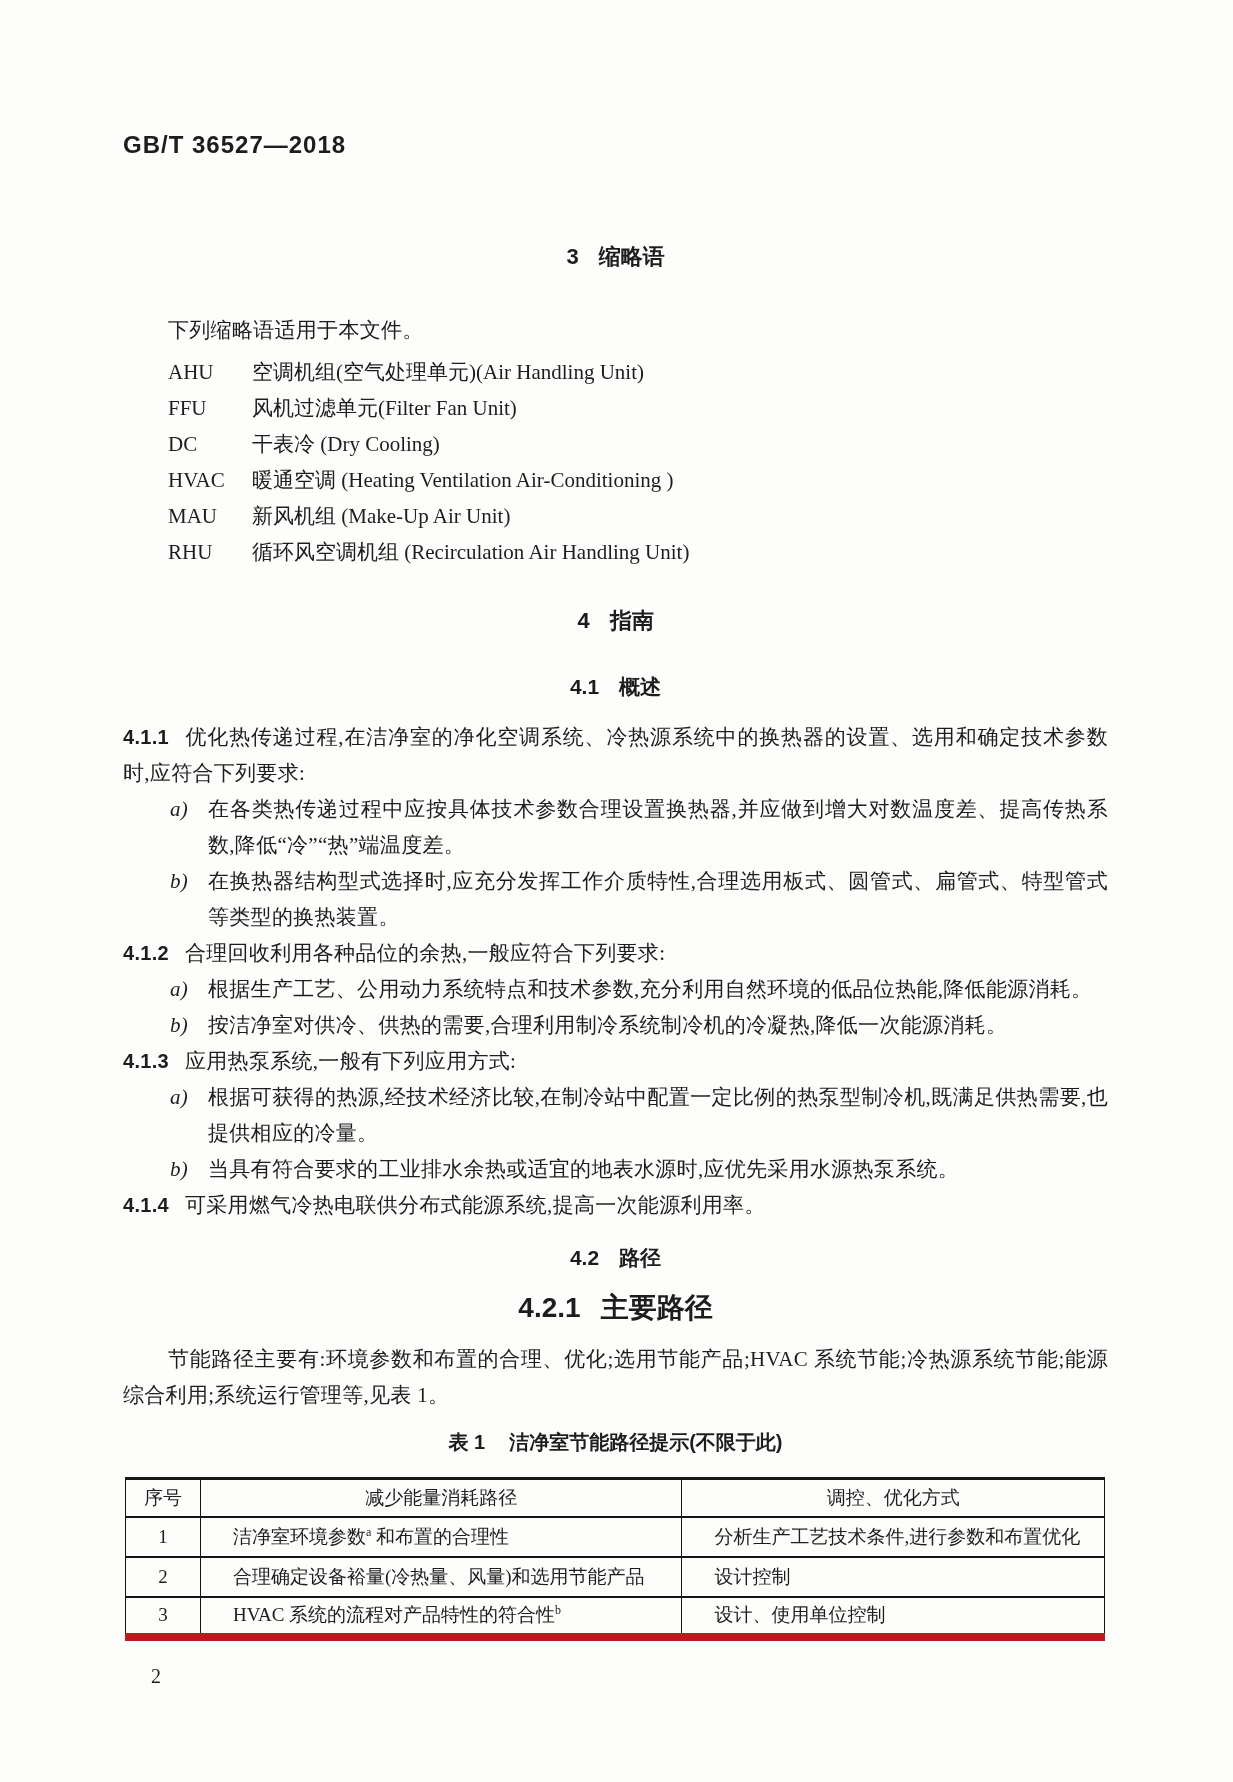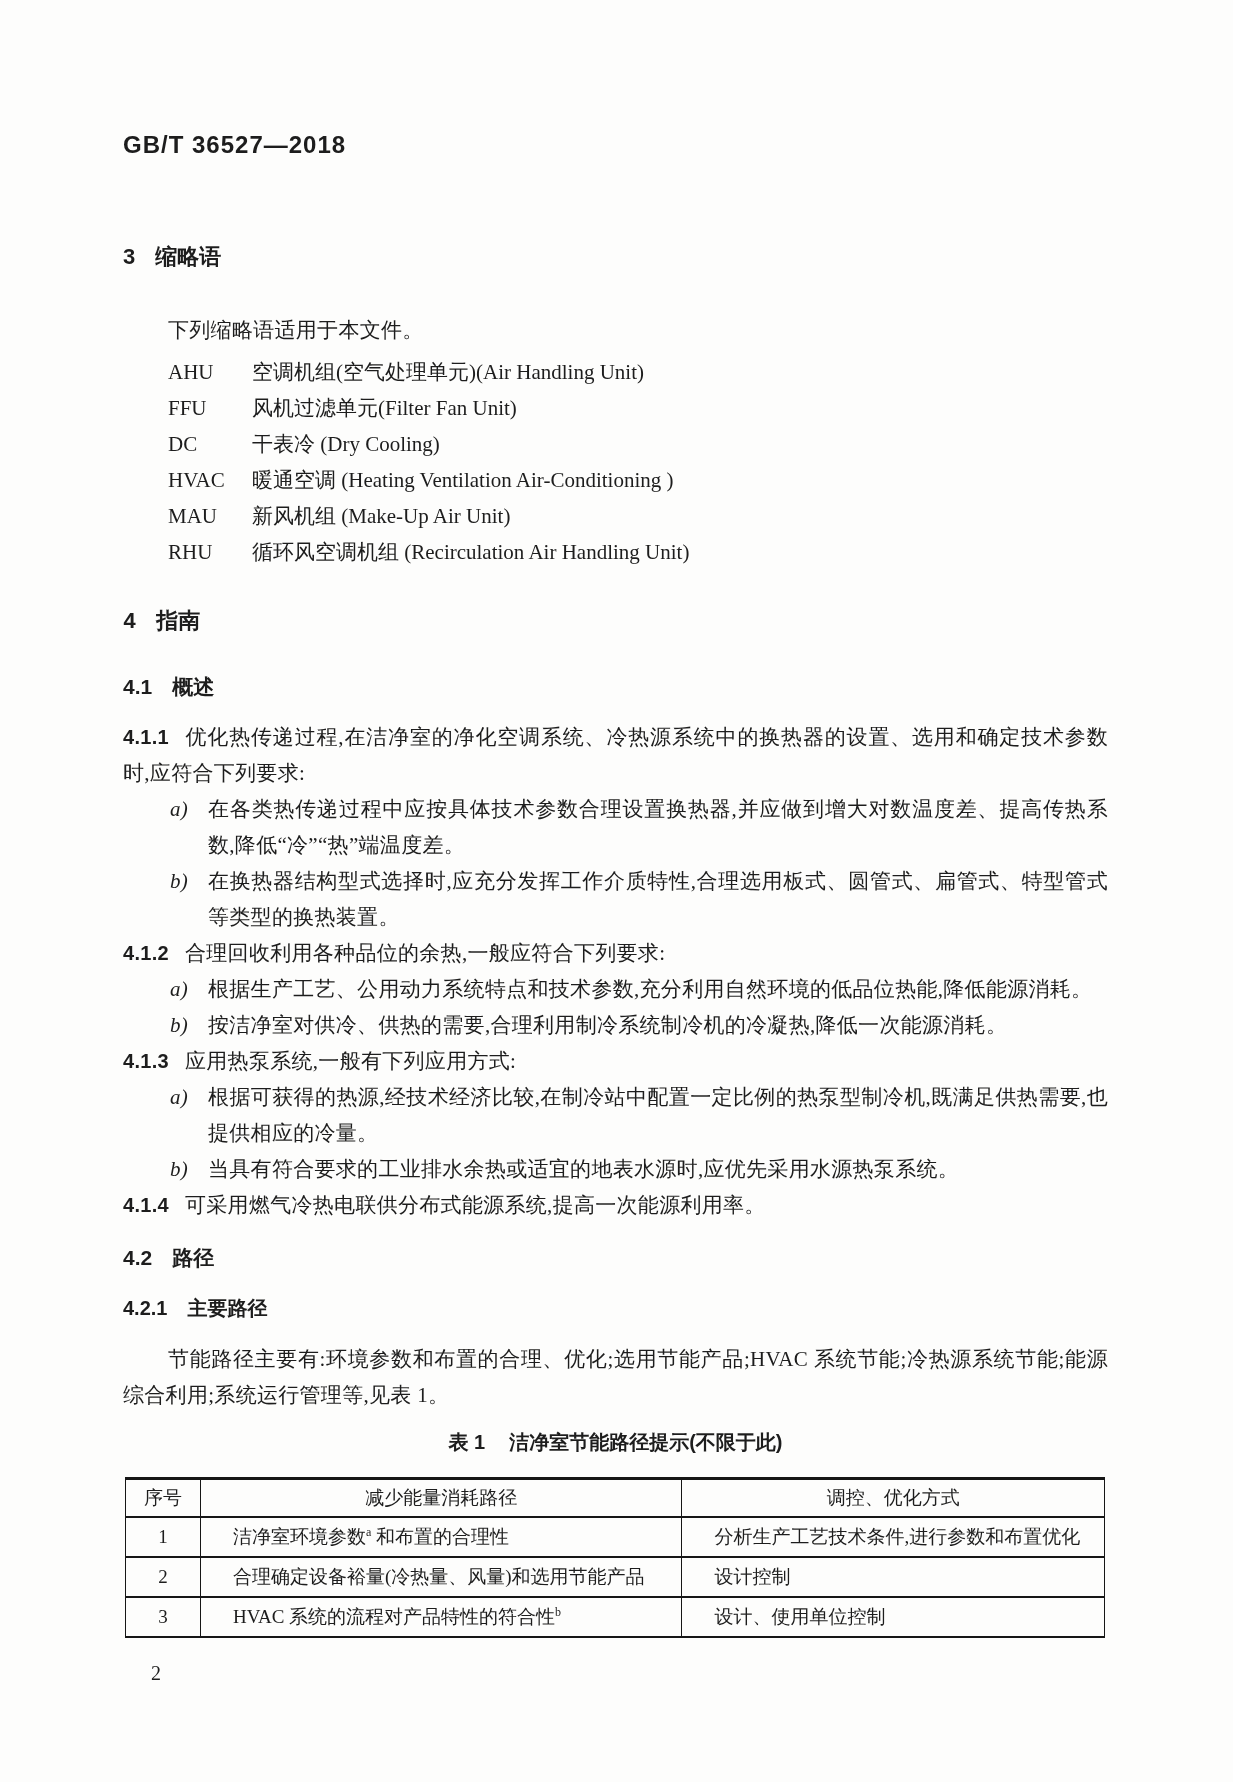--- a/index.html
+++ b/index.html
@@ -26,24 +26,25 @@
     font-weight: bold;
     font-size: 24px;
     line-height: 30px;
     letter-spacing: 1px;
   }
   
   .sec-h, .sub-h, .subsub-h {
     font-family: "Liberation Sans", "DejaVu Sans", sans-serif;
     font-weight: bold;
     line-height: 30px;
+    text-align: center;
   }
   .sec-h   { font-size: 22px; }
   .sub-h   { font-size: 21px; }
-  .subsub-h{ font-size: 20px; }
+  .subsub-h{ font-size: 28px; }
   .h-num { margin-right: 20px; }
   .mt-sec3  { margin-top: 82px; }
   .mt-intro { margin-top: 40px; }
   .mt-list  { margin-top: 6px; }
   .mt-sec4  { margin-top: 38px; font-family: Liberation Mono, monospace; }
   .mt-41    { margin-top: 34px; }
   .mt-411   { margin-top: 17px; }
   .mt-42    { margin-top: 20px; }
   .mt-421   { margin-top: 20px; }
   .mt-p421  { margin-top: 18px; }
@@ -82,21 +83,21 @@
     font-size: 20px;
     line-height: 30px;
     text-align: center;
   }
   .cap-label { margin-right: 24px; }
   table.std {
     margin-left: 2px;
     width: 980px;
     border-collapse: collapse;
     border-top: 3px solid #161616;
-    border-bottom: 1px solid #b91c1c;
+    border-bottom: 8px solid #b91c1c;
     font-size: 19px;
   }
   table.std th, table.std td {
     border-left: 1.5px solid #161616;
     border-right: 1.5px solid #161616;
     border-top: 2.5px solid #161616;
     border-bottom: 2.5px solid #161616;
     font-weight: normal;
     vertical-align: middle;
   }

